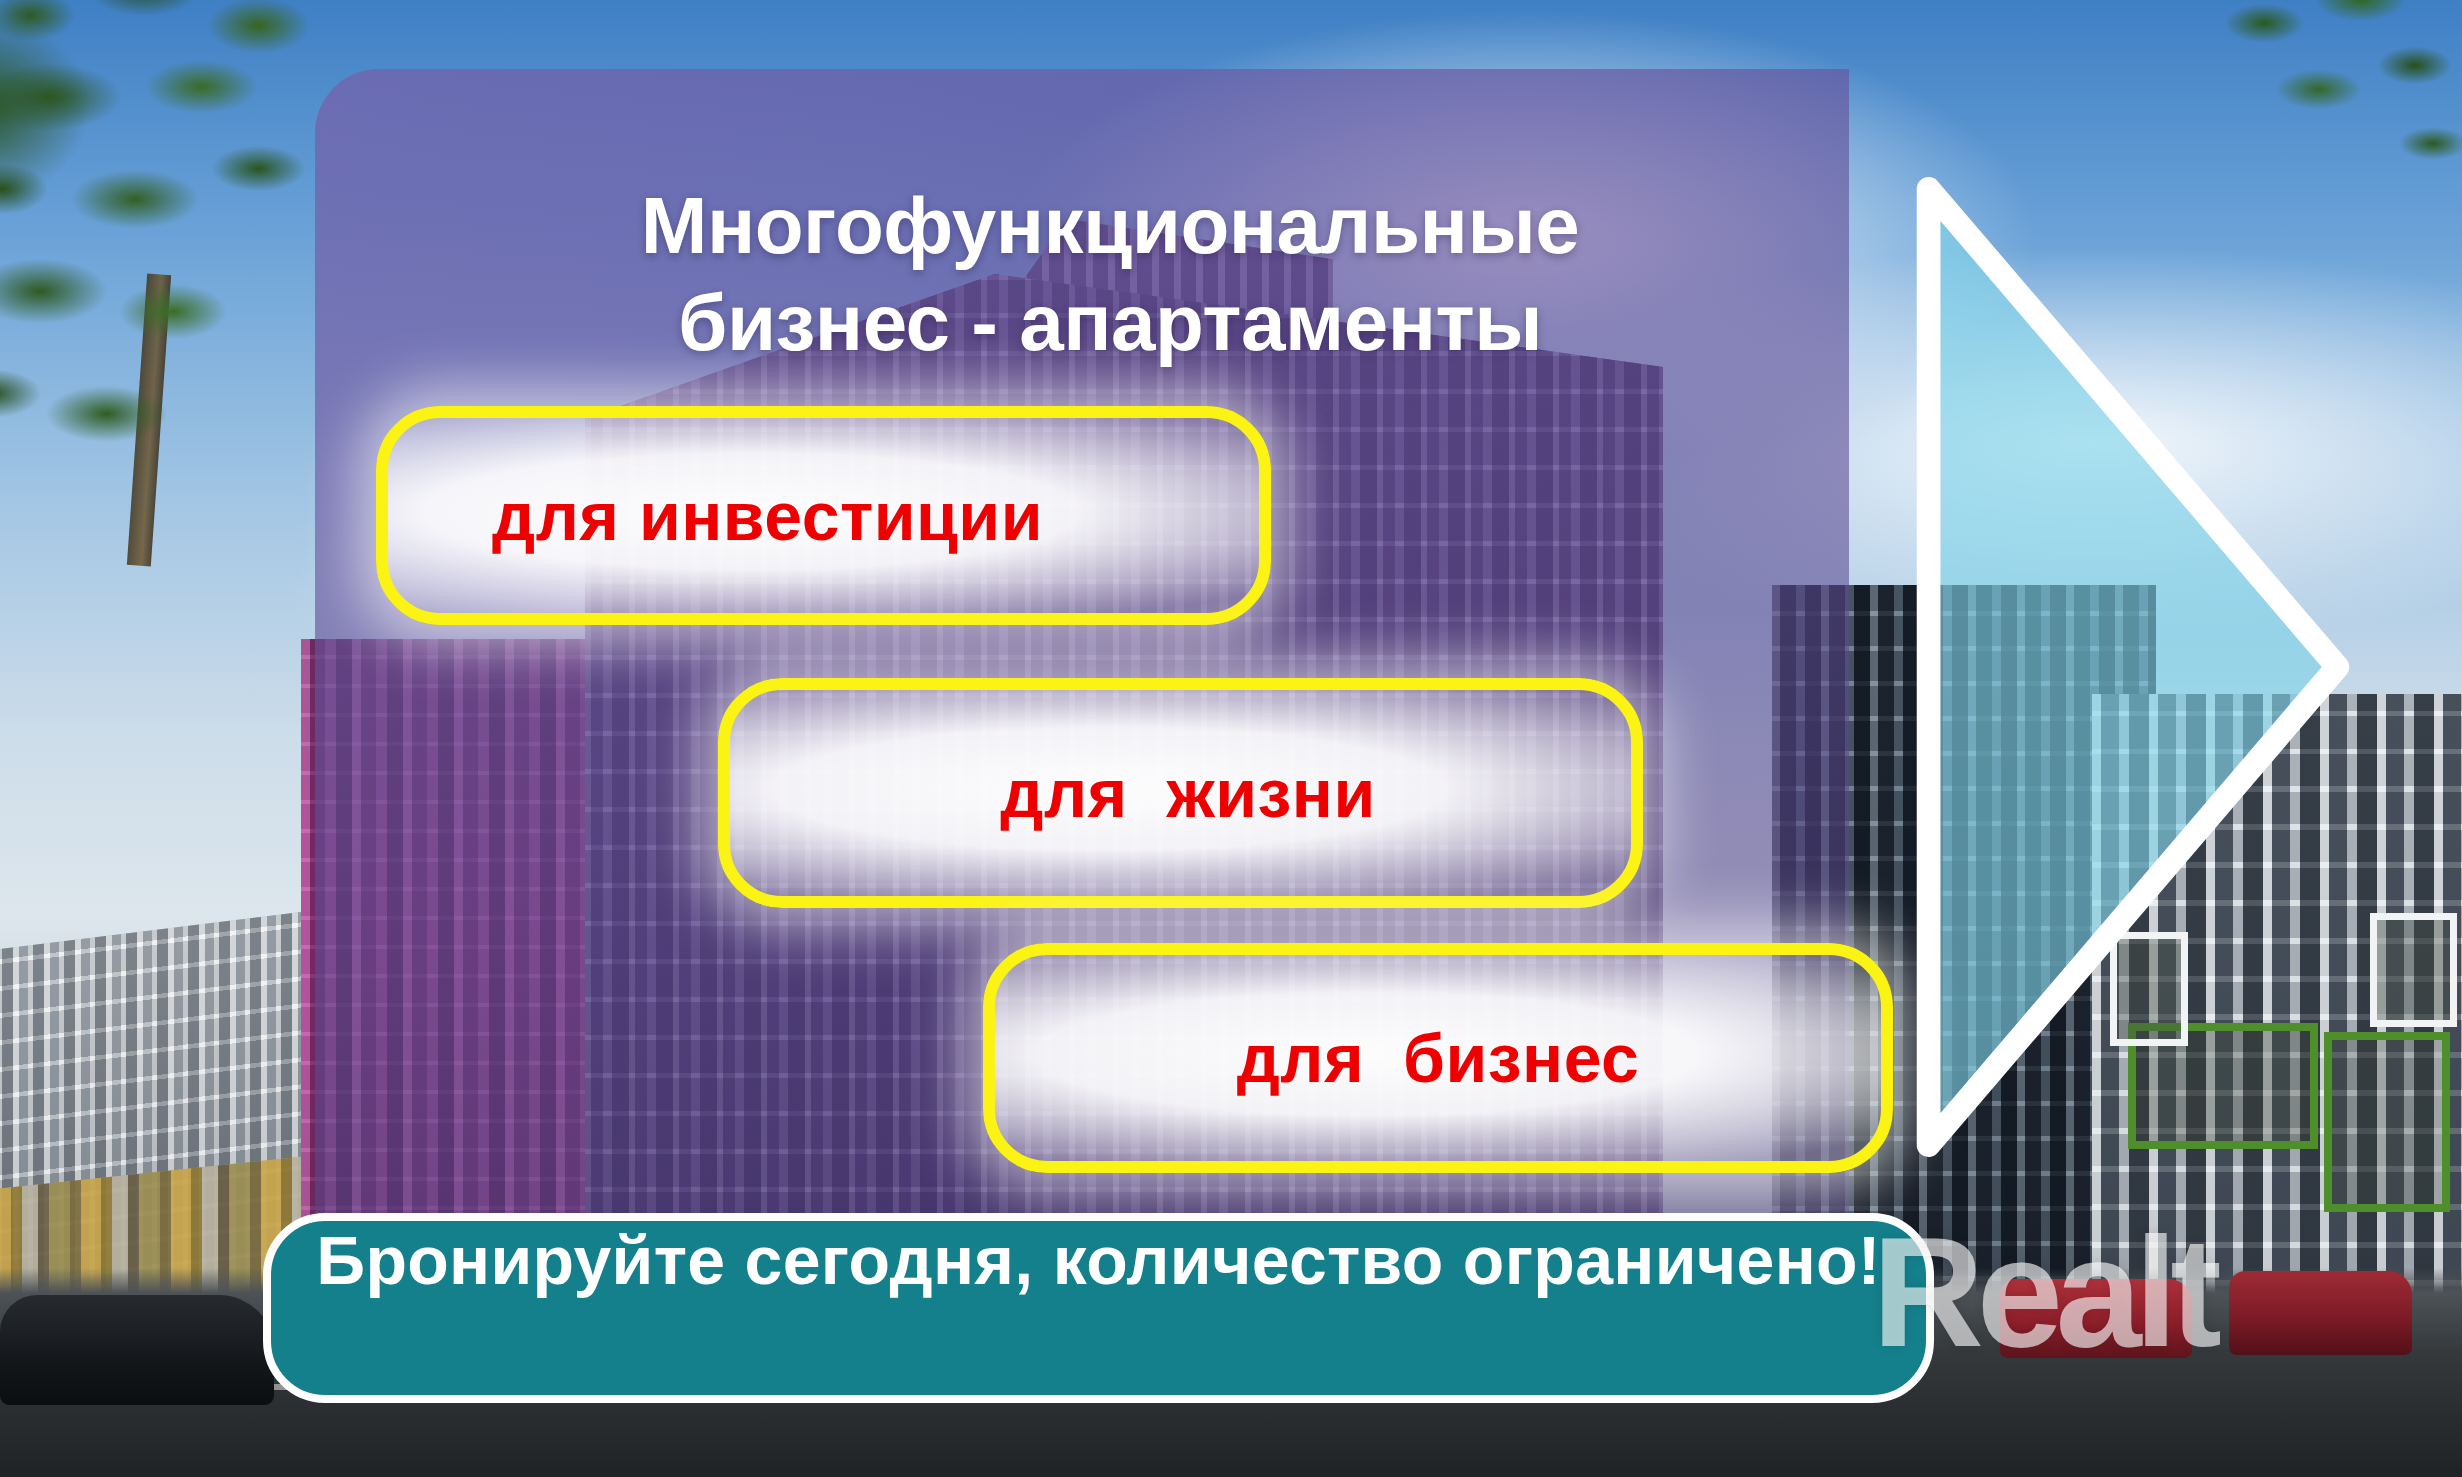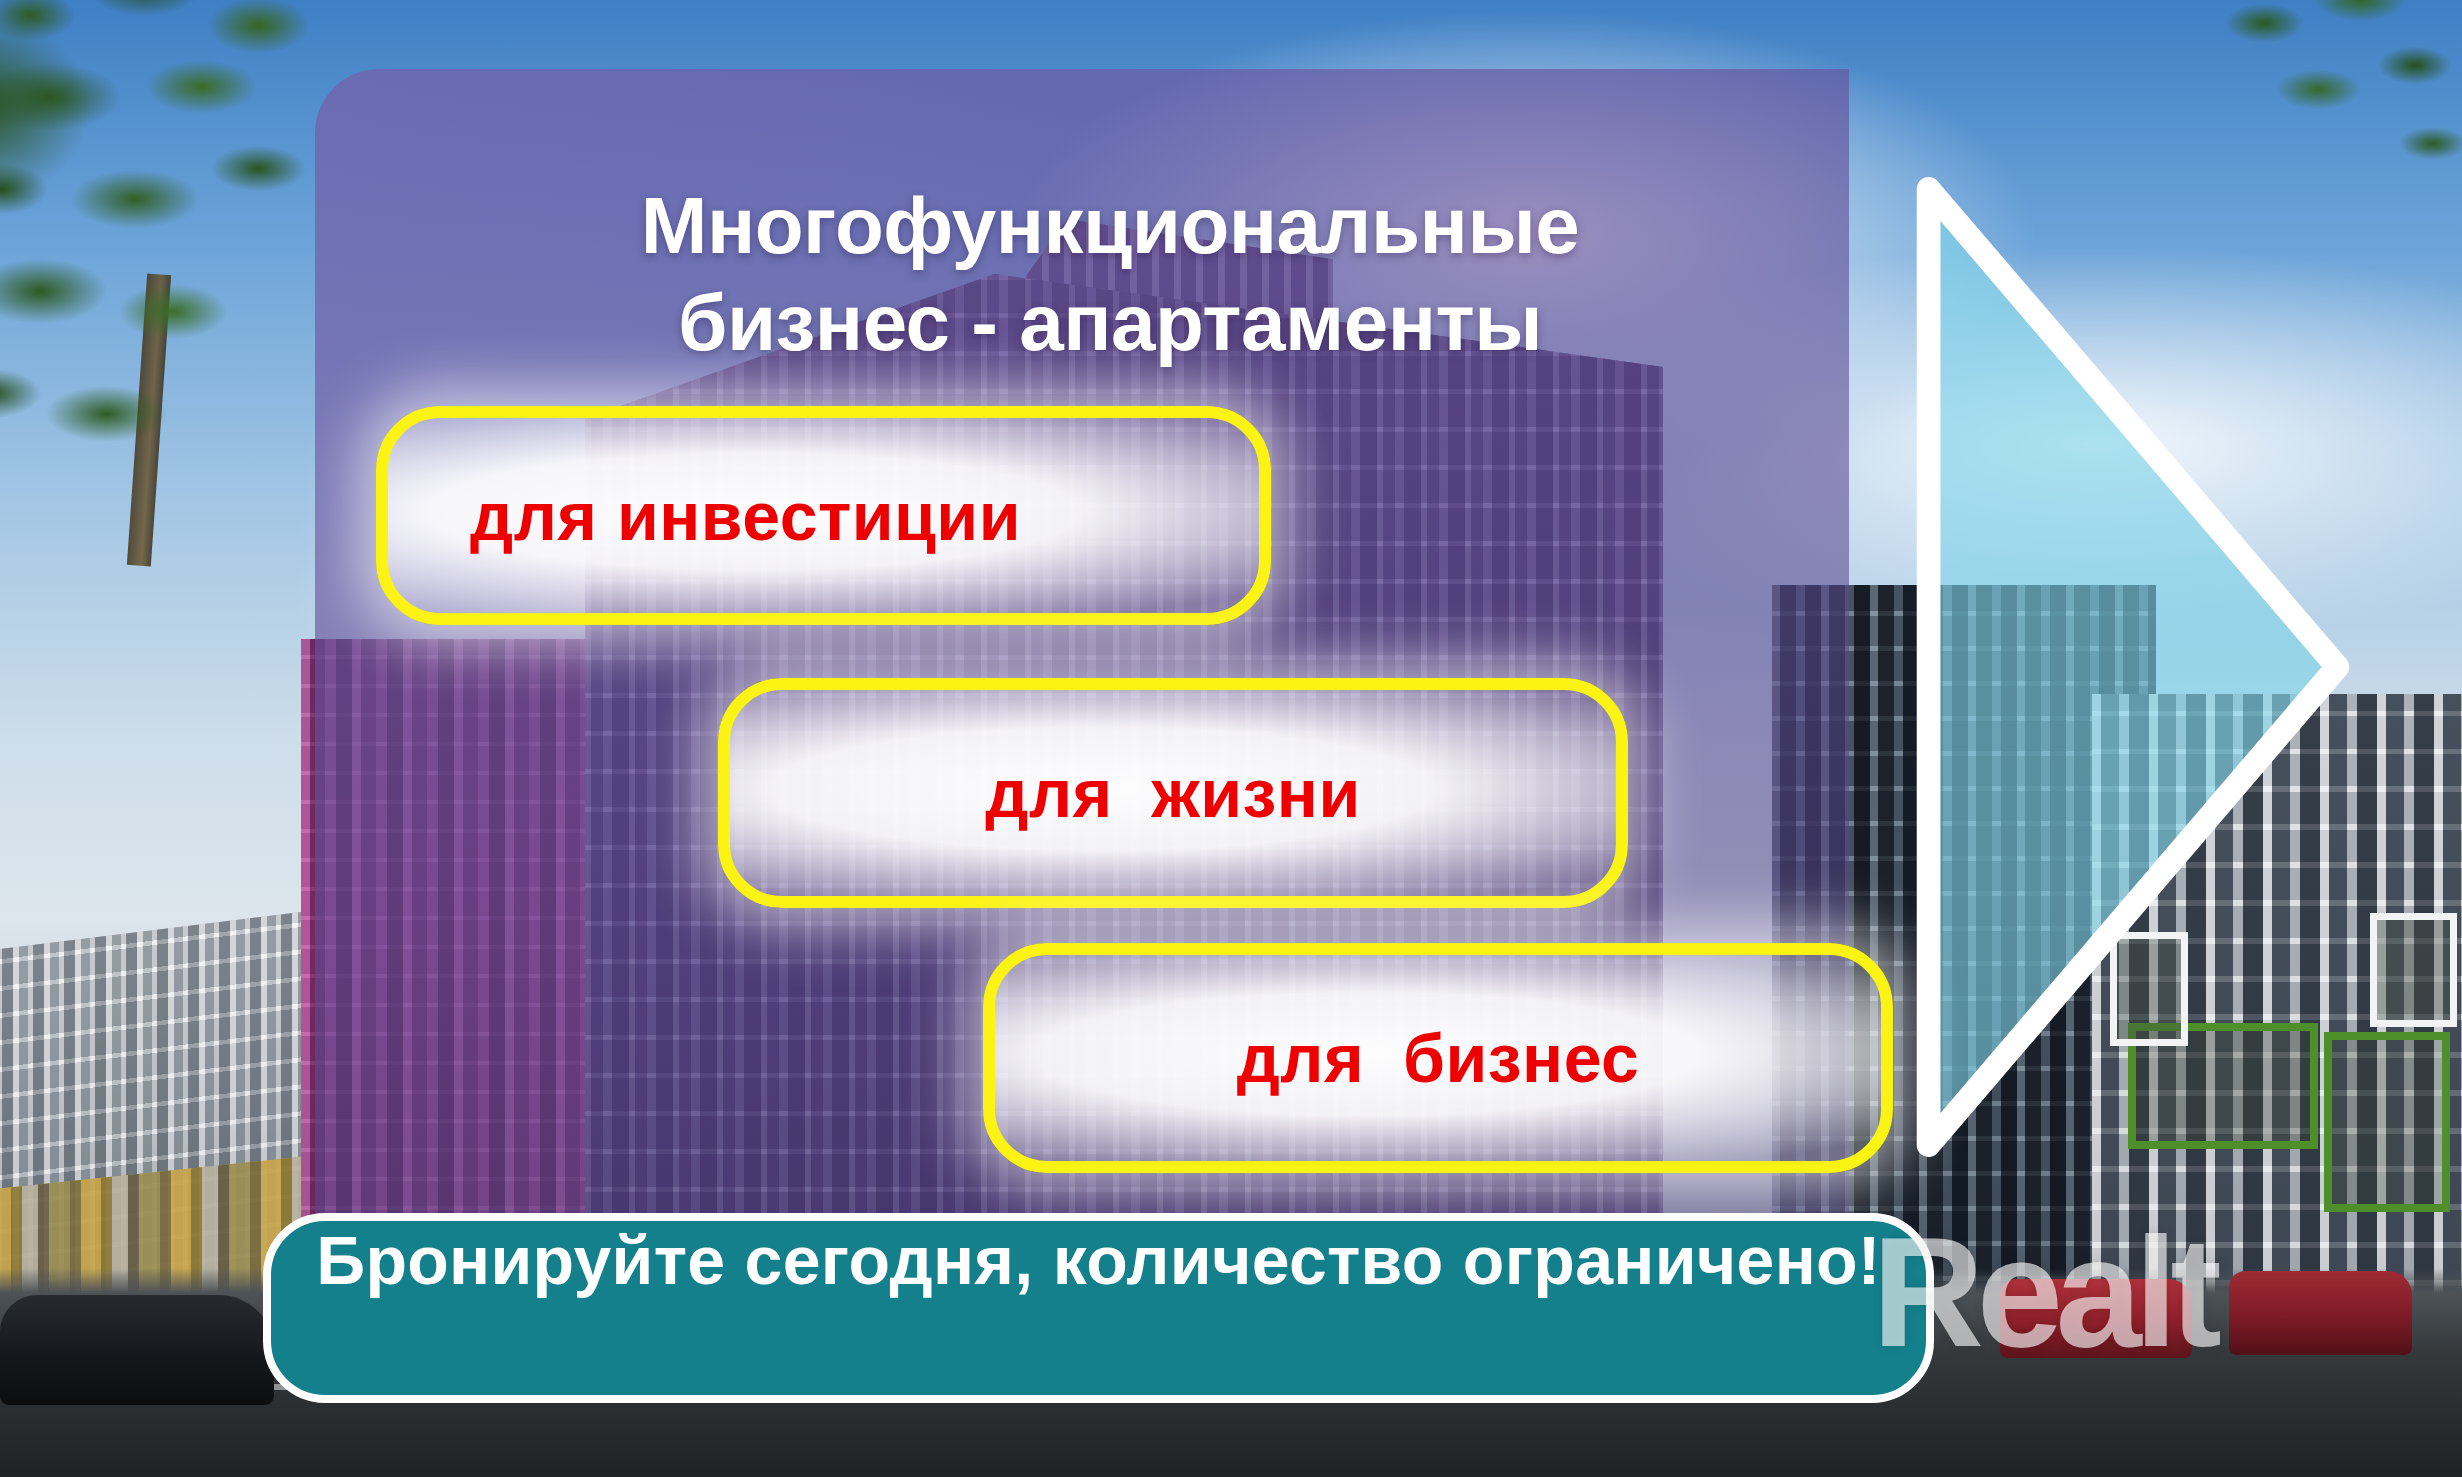--- a/index.html
+++ b/index.html
@@ -246,26 +246,27 @@
     align-items: center;
     color: #ee0000;
     font-weight: bold;
     font-size: 68px;
     letter-spacing: 0.5px;
     white-space: pre;
   }
   .badge-invest {
     left: 376px;  top: 406px;  width: 895px; height: 219px;
     justify-content: flex-start;
-    padding-left: 82px;
+    padding-left: 104px;
     box-sizing: border-box;
   }
   .badge-life {
     left: 718px;  top: 678px;  width: 886px; height: 206px;
     justify-content: center;
+    padding-left: 15px;
   }
   .badge-business {
     left: 983px; top: 943px; width: 886px; height: 206px;
     justify-content: center;
   }
 
   
   .play-arrow {
     position: absolute;
     left: 1914px;

